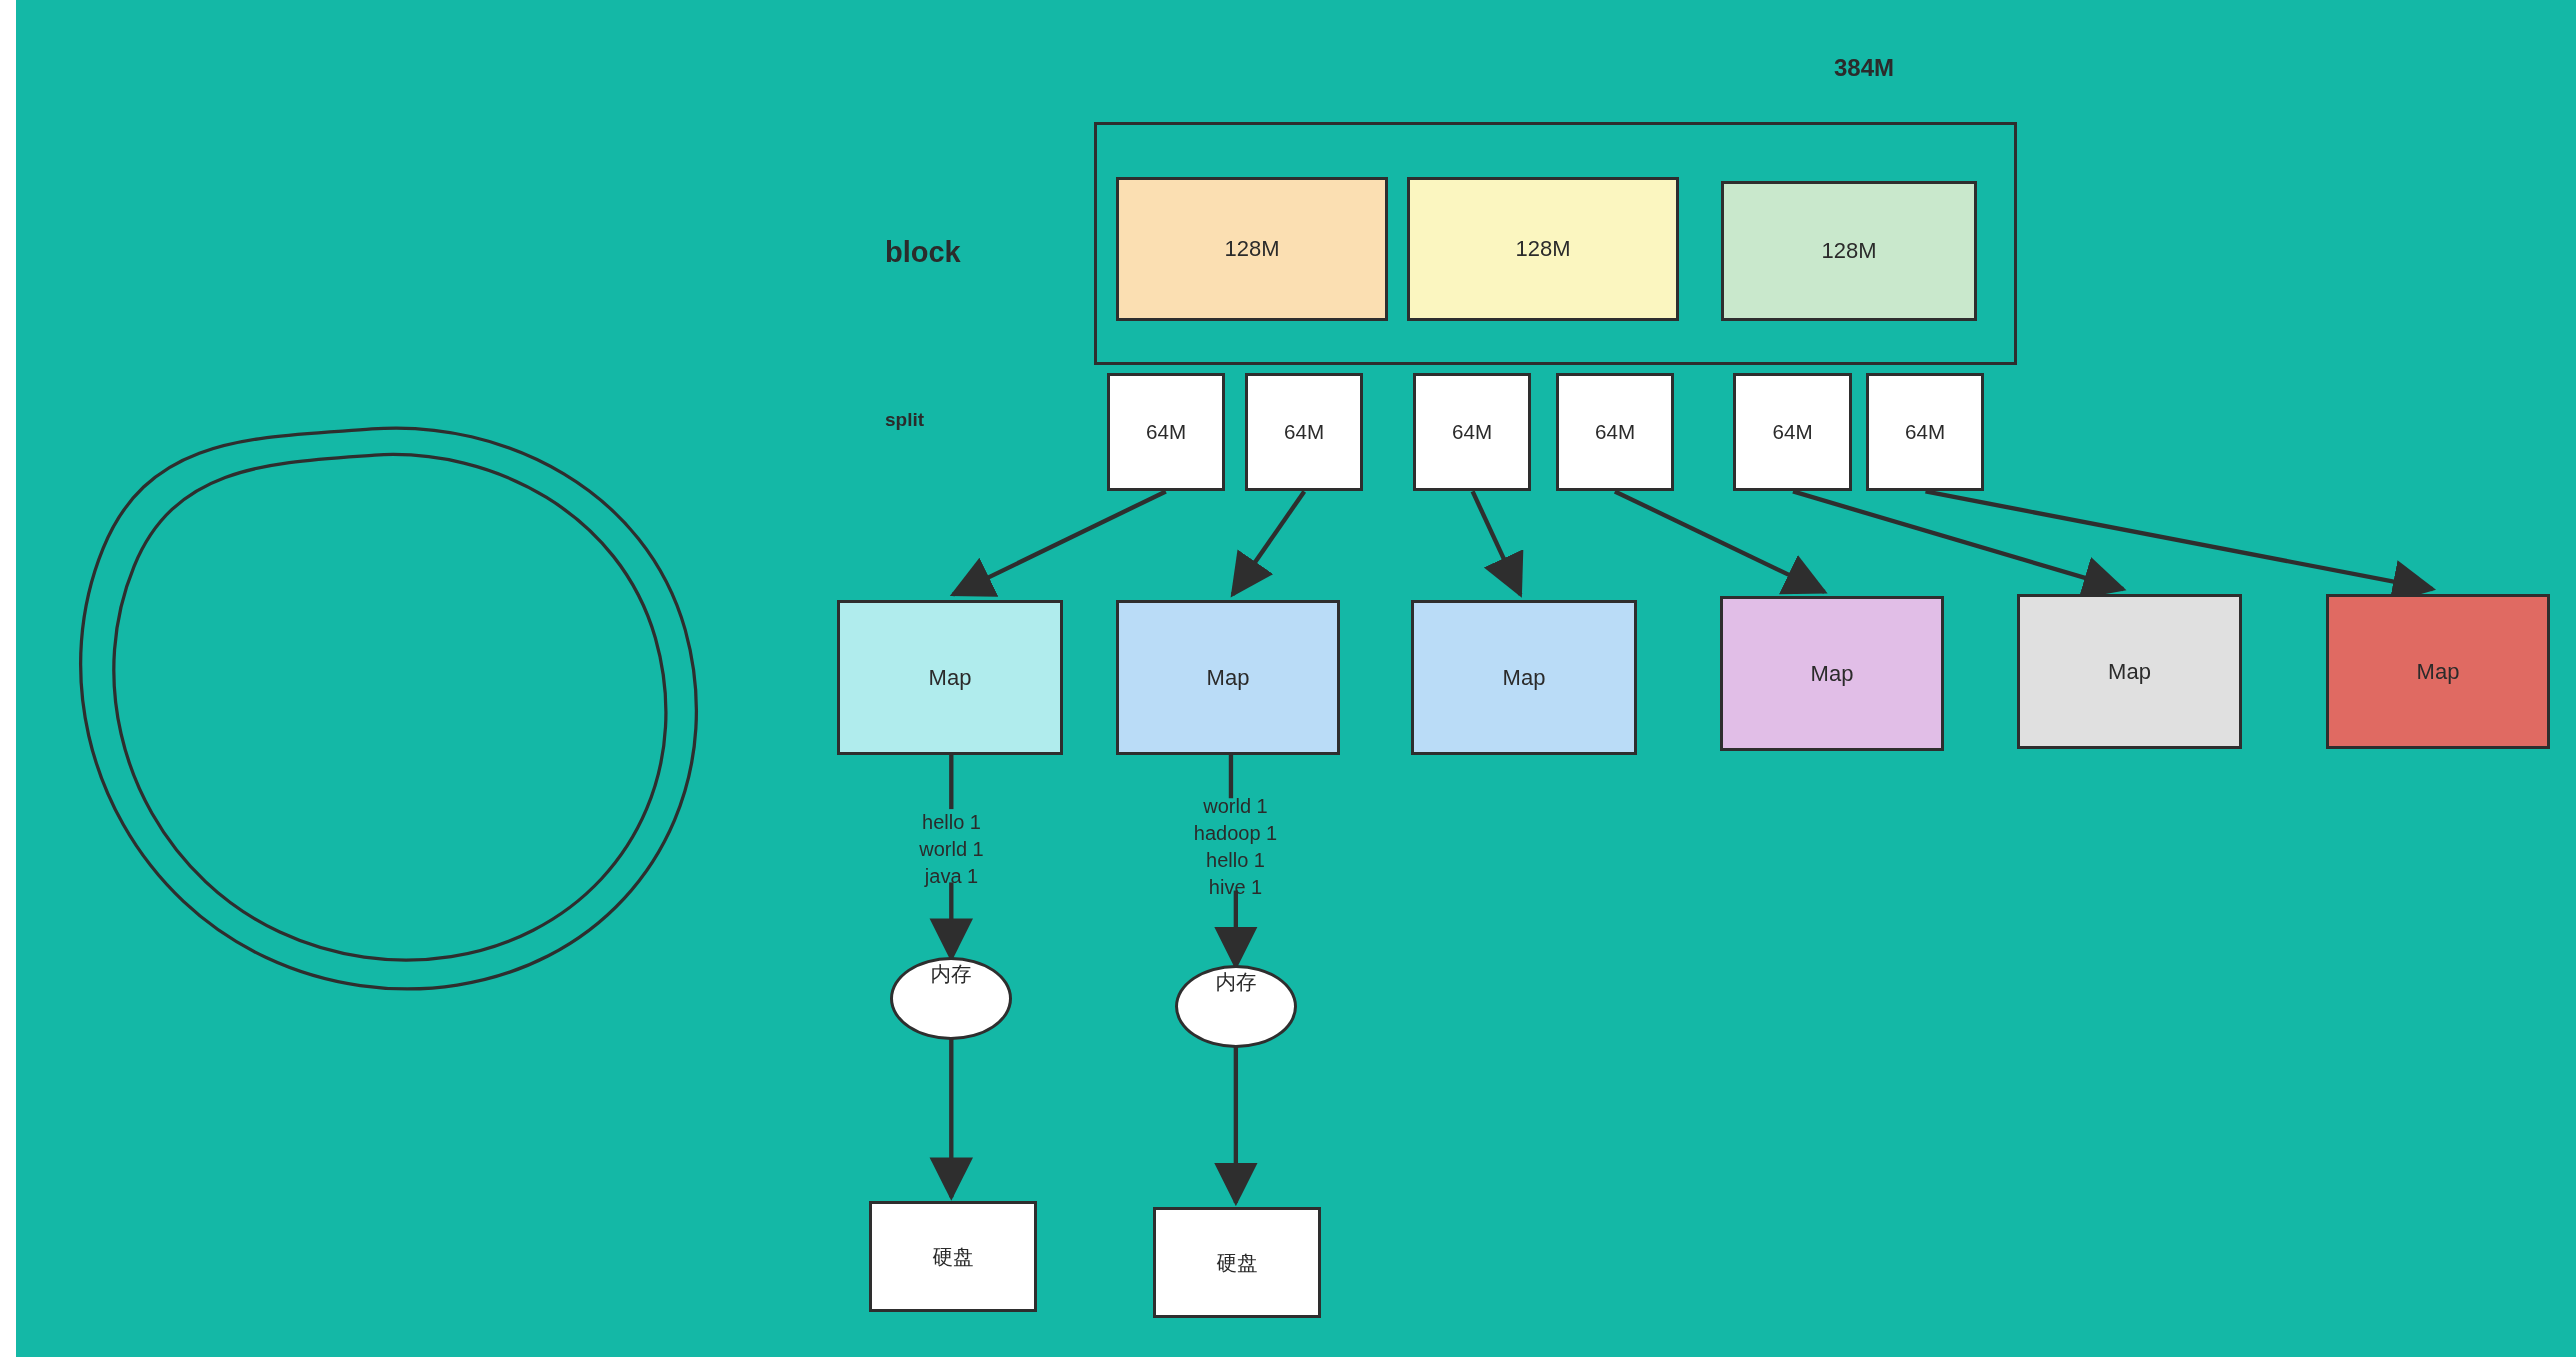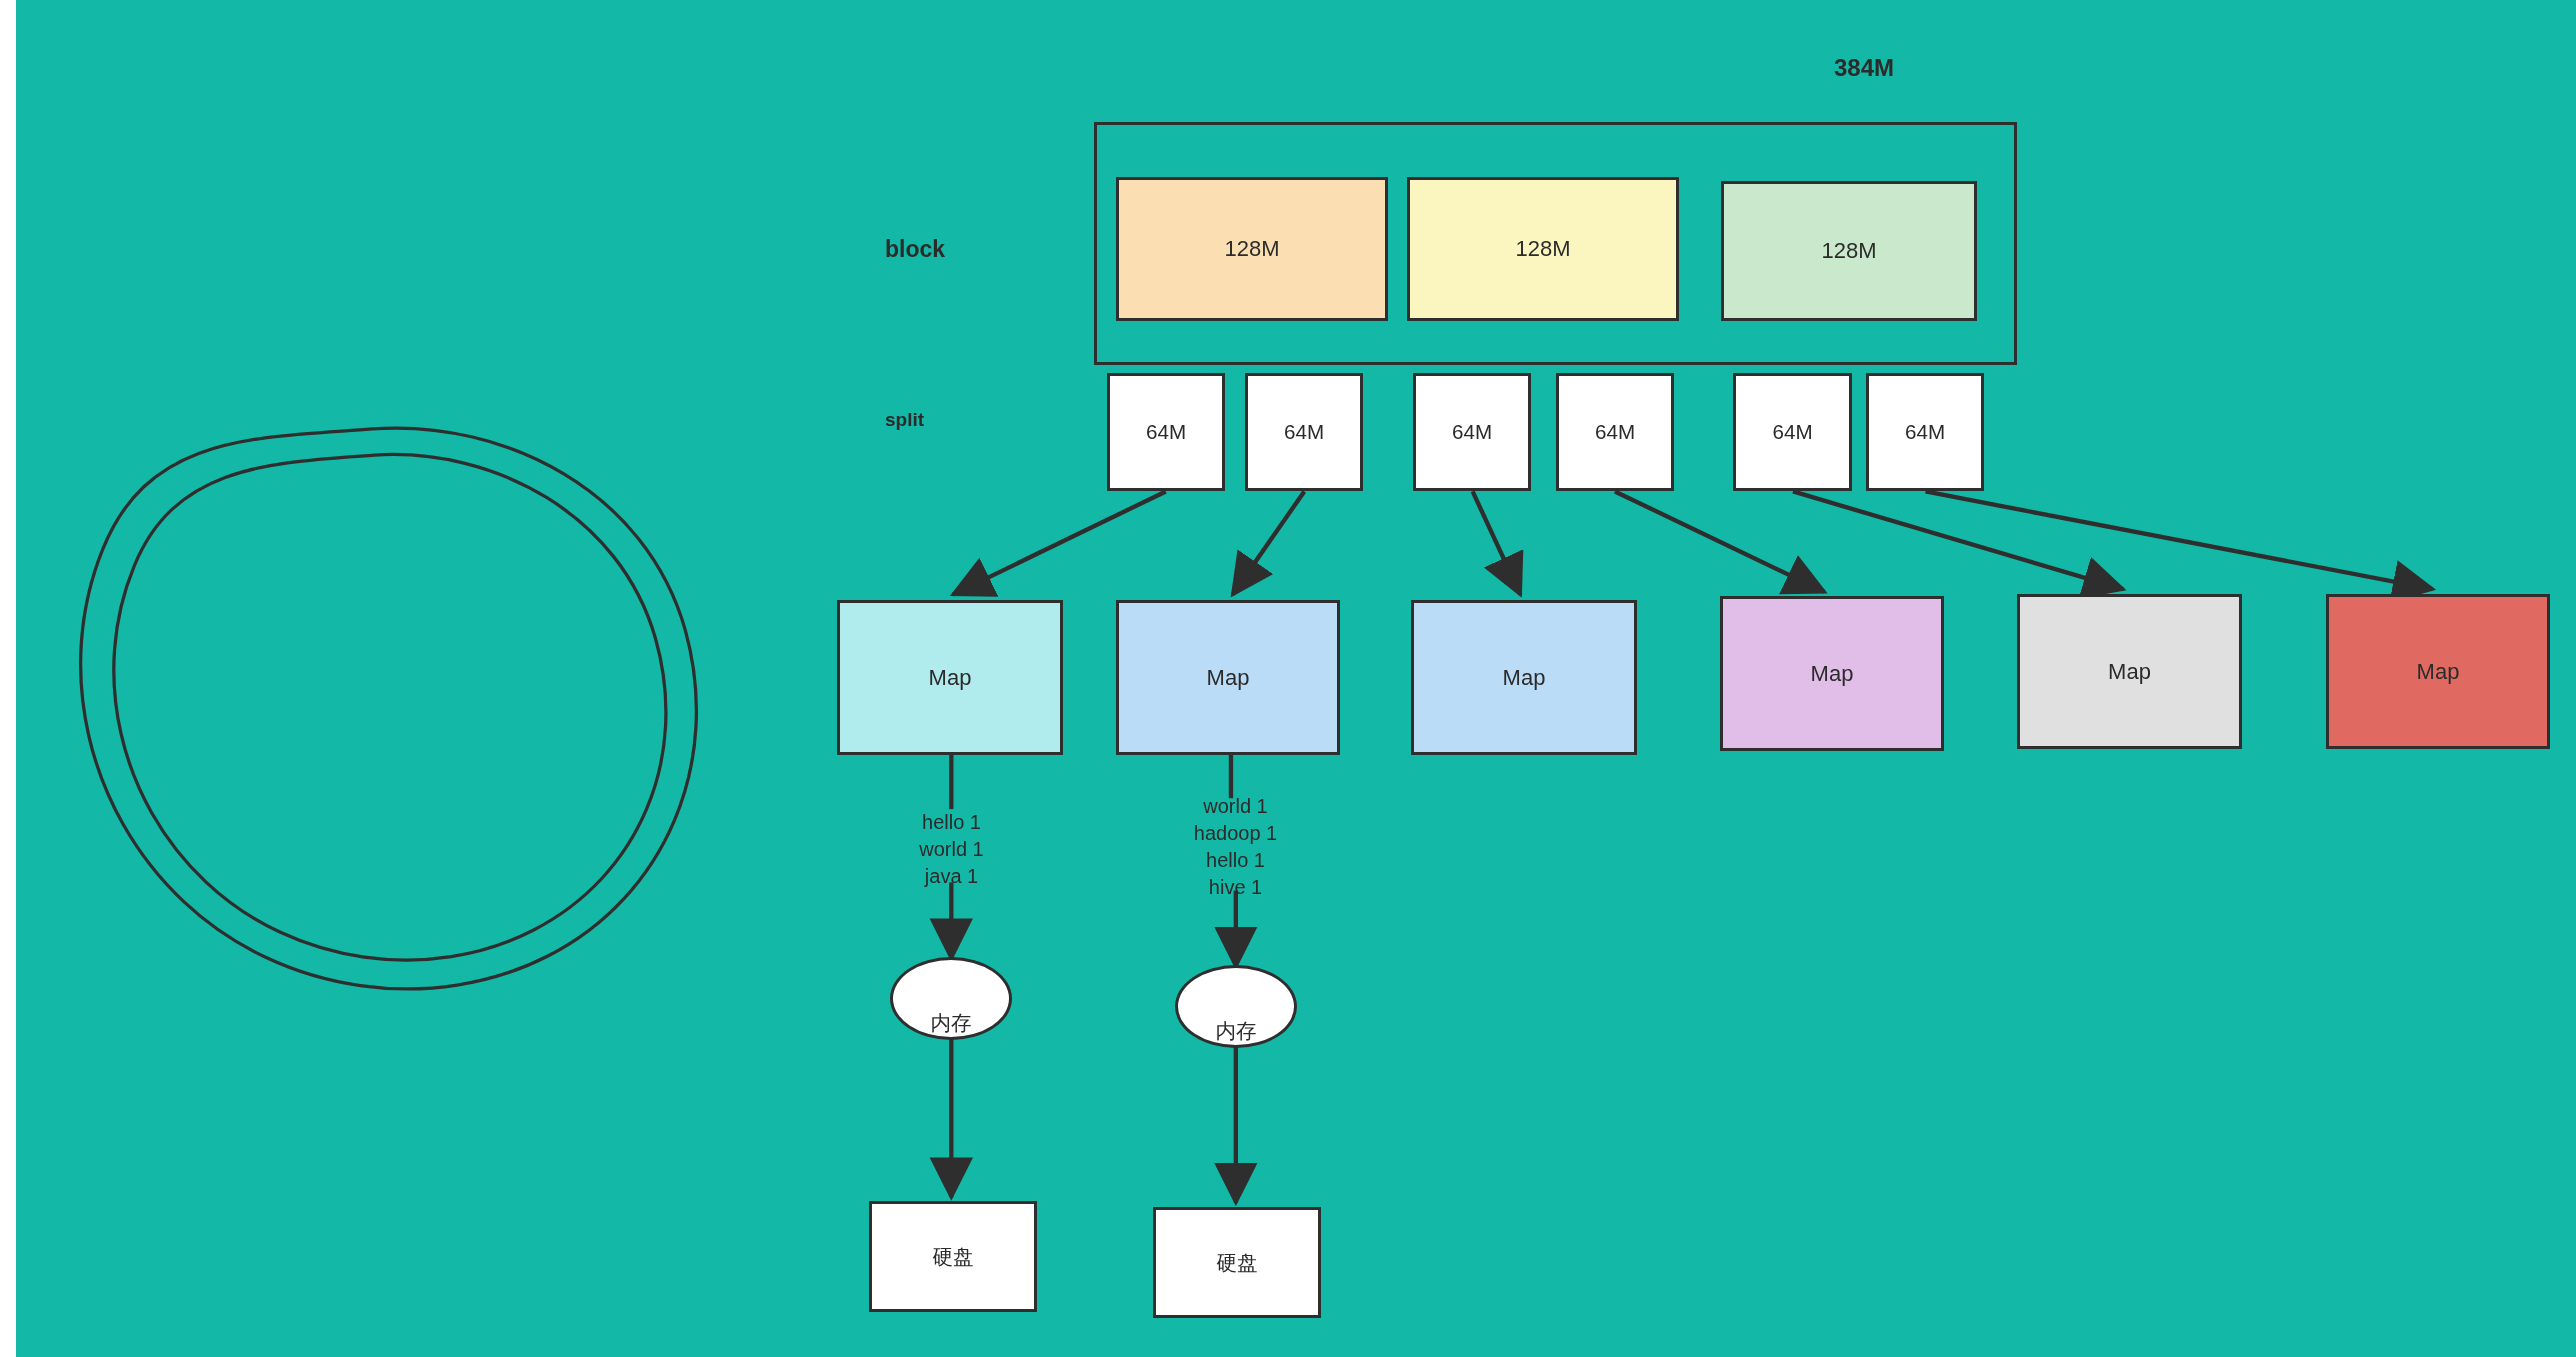--- a/index.html
+++ b/index.html
@@ -5,21 +5,21 @@
   html,body{margin:0;padding:0;background:#ffffff;}
   body{font-family:"Liberation Sans","DejaVu Sans",sans-serif;}
   #stage{position:relative;width:2576px;height:1357px;background:#14b8a6;overflow:hidden;margin-left:16px;}
   svg.layer{position:absolute;left:0;top:0;width:2576px;height:1357px;pointer-events:none;}
   .node{position:absolute;box-sizing:border-box;display:flex;align-items:center;justify-content:center;
         border:3.8px solid #2e2e2e;color:#2b2b2b;}
   .node span{display:block;text-align:right;line-height:1.25;}
   .lbl{position:absolute;color:#2b2b2b;font-weight:bold;white-space:nowrap;}
   .plaintext{position:absolute;color:#2b2b2b;white-space:pre;text-align:center;line-height:1.35;}
   .circlenode{position:absolute;box-sizing:border-box;border:3.8px solid #2e2e2e;border-radius:50%;
-        background:#ffffff;display:flex;align-items:flex-end;justify-content:center;color:#2b2b2b;}
+        background:#ffffff;display:flex;align-items:flex-start;justify-content:center;color:#2b2b2b;}
   .container-box{position:absolute;box-sizing:border-box;border:3.8px solid #2e2e2e;background:transparent;}
 </style>
 </head>
 <body>
 
 <div id="stage">
 
   <svg class="layer" viewBox="0 0 4743 2499">
     <defs>
       <marker id="ah" markerWidth="11" markerHeight="11" refX="9.2" refY="5" orient="auto" markerUnits="strokeWidth">
@@ -50,21 +50,21 @@
     </g>
     <g fill="none" stroke="#2e2e2e" stroke-width="6">
       <path d="M660,838 C880,824 1112,948 1177,1175 C1240,1396 1146,1614 952,1713 C763,1810 512,1778 349,1624 C190,1474 136,1240 217,1043 C293,856 468,852 660,838 Z"></path>
     </g>
   </svg>
 
   <div class="lbl" style="left:1818px;top:54px;font-size:24px;">384M</div>
 
   <div class="container-box" style="left:1078px;top:122px;width:923px;height:243px;"></div>
 
-  <div class="lbl" style="left:869px;top:236px;font-size:23px;">block</div>
+  <div class="lbl" style="left:869px;top:236px;font-size:29px;">block</div>
   <div class="lbl" style="left:869px;top:409px;font-size:19px;">split</div>
 
   <div class="node" style="left:1100px;top:177px;width:272px;height:144px;background:#fbdfb2;">
     <span style="font-size:22px;">128M</span>
   </div>
   <div class="node" style="left:1391px;top:177px;width:272px;height:144px;background:#fbf6c0;">
     <span style="font-size:22px;">128M</span>
   </div>
   <div class="node" style="left:1705px;top:181px;width:256px;height:140px;background:#c9e8cc;">
     <span style="font-size:22px;">128M</span>

